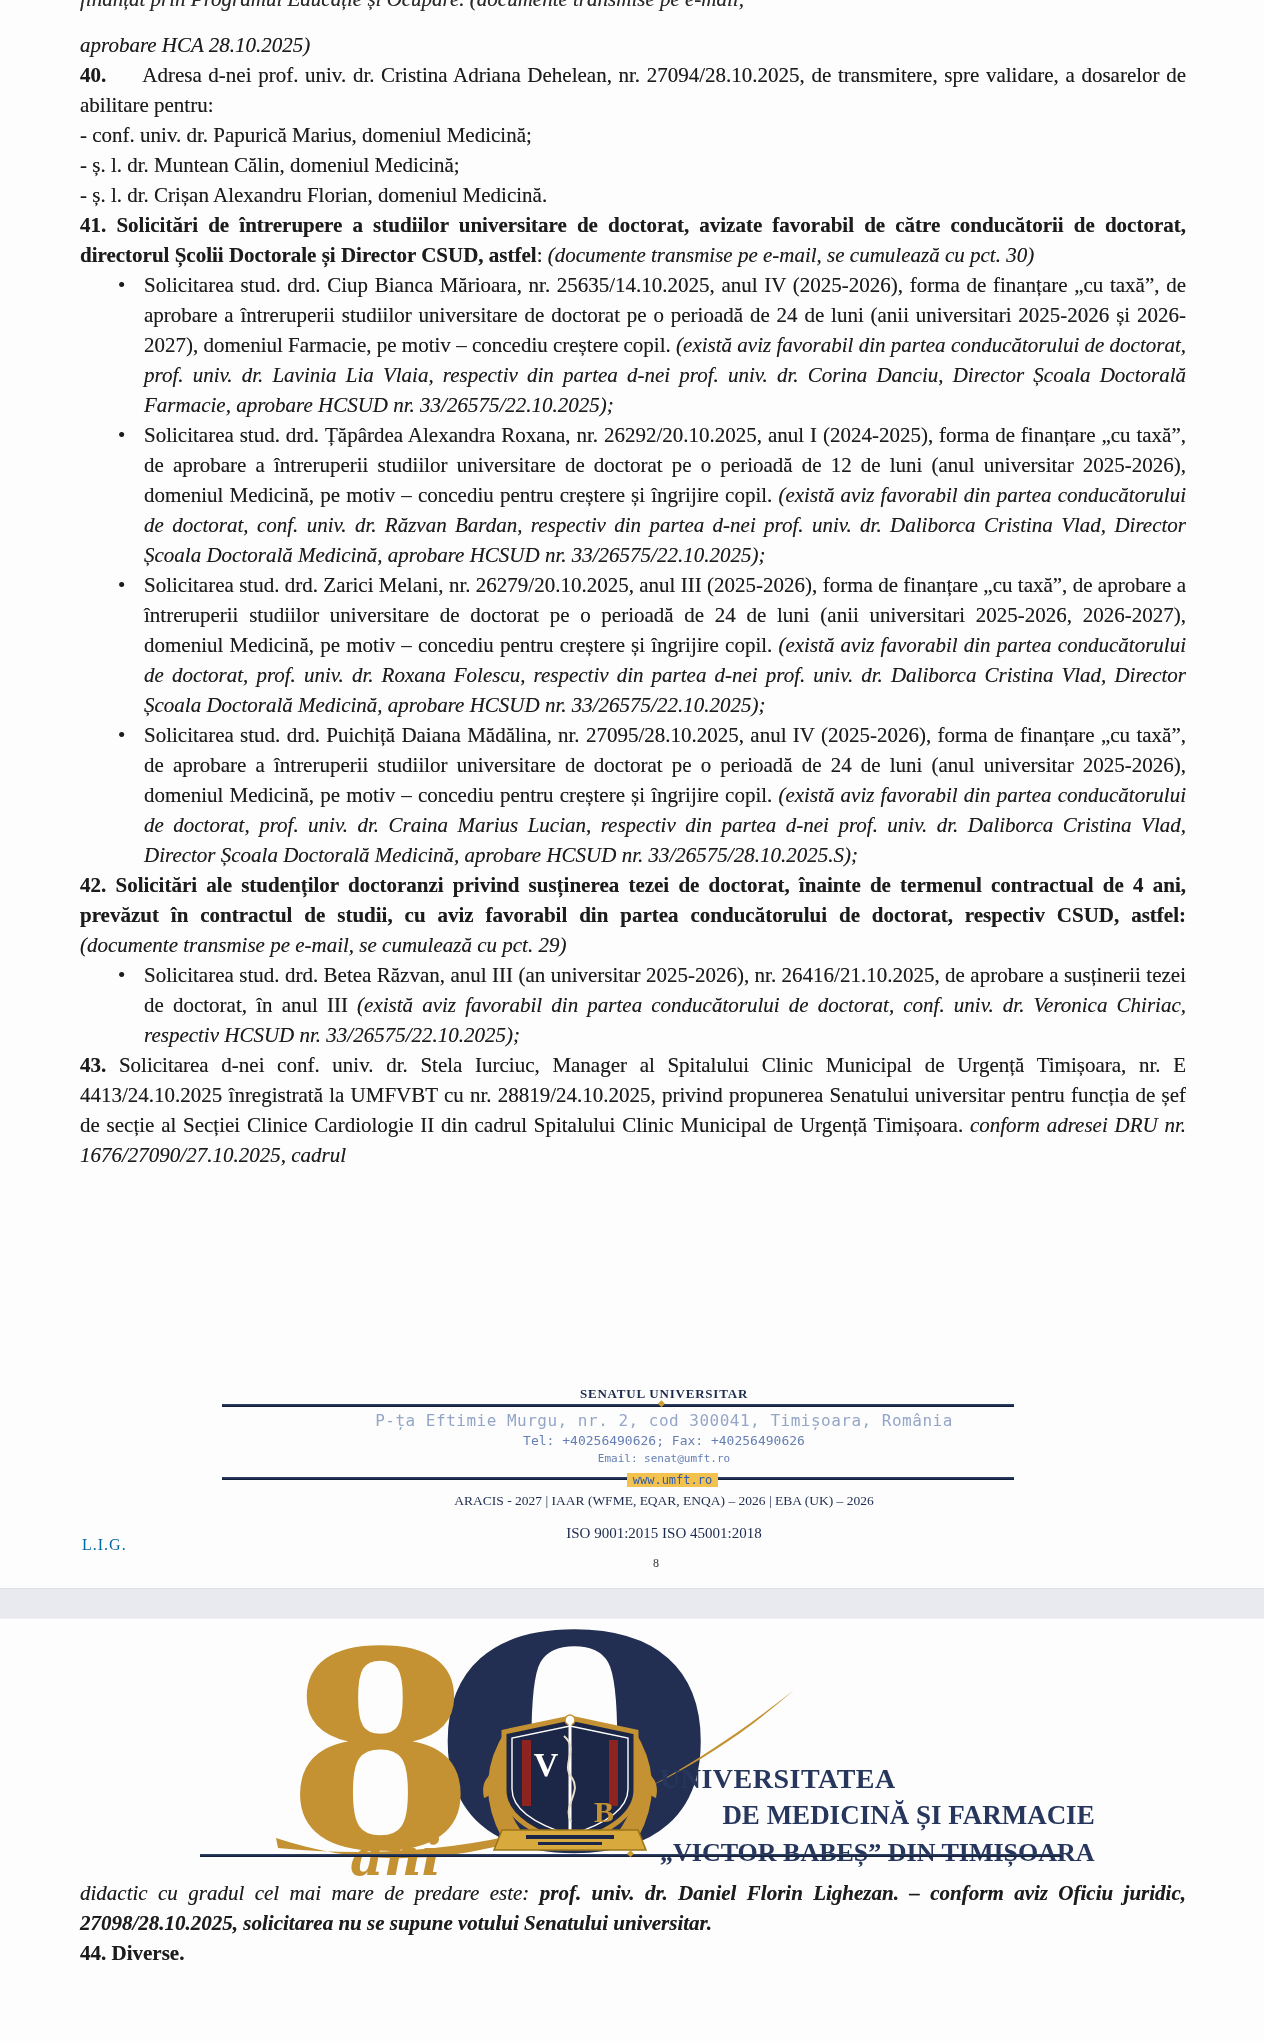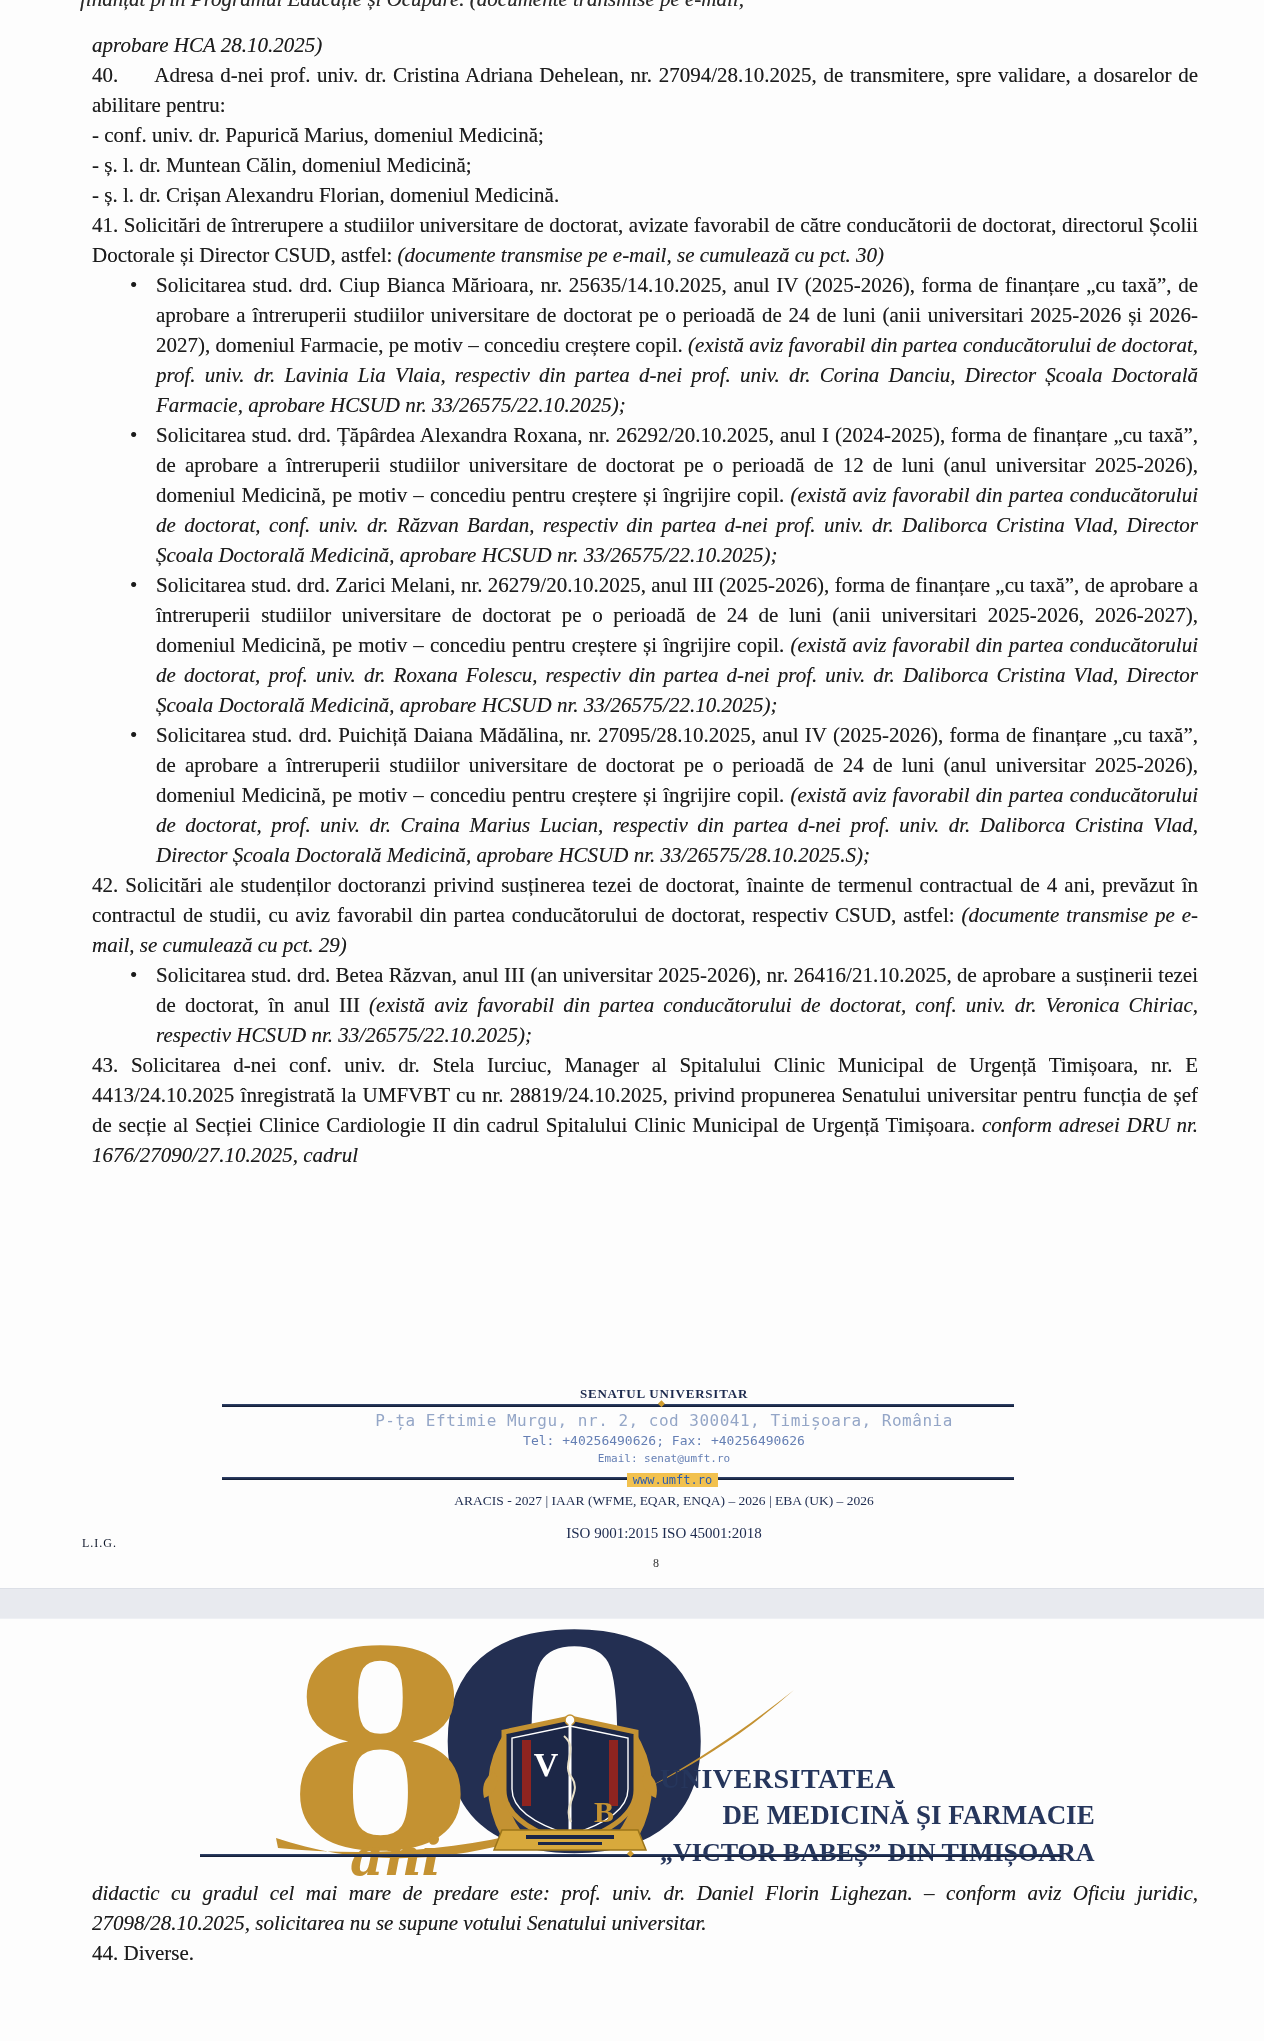--- a/index.html
+++ b/index.html
@@ -1,47 +1,47 @@
 <!DOCTYPE html>
 <html><head>
 <meta charset="utf-8">
 <style>
   html,body{margin:0;padding:0;background:#ffffff;}
   .canvas{position:relative;width:1264px;height:2041px;background:#fdfdfd;overflow:hidden;
           font-family:"Liberation Serif",serif;color:#1c1c1c;}
   
-  .doc{position:absolute;left:92px;width:1106px;font-size:21px;line-height:30px;
+  .doc{position:absolute;left:80px;width:1106px;font-size:21px;line-height:30px;
        text-shadow:0 0 .5px rgba(40,40,40,.55);}
   #doc1{top:30px;}
   #doc2{top:1878px;}
   .clip-line{position:absolute;left:80px;top:-16px;width:1106px;font-size:21px;line-height:30px;
              font-style:italic;color:#2a2a2a;text-shadow:0 0 .5px rgba(40,40,40,.55);}
   .para{text-align:justify;}
-  .para .b{font-weight:normal;}
+  .para .b{font-weight:bold;}
   .para .i{font-style:italic;}
   .para .tab{margin-right:36px;}
   .bullet{position:relative;margin-left:64px;}
   .bullet .marker{position:absolute;left:-26px;top:0;}
   
   .footer{position:absolute;left:222px;top:1386px;width:792px;text-align:center;}
   .f-shift{position:relative;left:46px;}
   .f-title{font-size:13px;font-weight:bold;color:#1c2a4e;letter-spacing:.8px;}
   .f-rule{height:3px;background:linear-gradient(#33466e,#0e1830);margin-top:2px;position:relative;}
   .dia{position:absolute;top:-5px;font-size:9px;color:#cf9c2e;line-height:9px;}
   .dia1{left:calc(50% + 40px);}
   .f-addr{font-family:"DejaVu Sans Mono",monospace;font-size:16px;color:#94a6c7;margin-top:4px;letter-spacing:.5px;}
   .f-tel{font-family:"DejaVu Sans Mono",monospace;font-size:13px;color:#657fb4;margin-top:3px;}
   .f-mail{font-family:"DejaVu Sans Mono",monospace;font-size:11px;color:#657fb4;margin-top:4px;}
   .f-site{position:relative;height:17px;margin-top:5px;}
   .f-rule2{position:absolute;left:0;right:0;top:7px;height:3px;background:linear-gradient(#33466e,#0e1830);}
   .f-link{position:relative;left:46px;display:inline-block;background:#f2c14e;color:#2b5cb0;
           font-family:"DejaVu Sans Mono",monospace;font-size:12px;line-height:14px;padding:0 6px;z-index:2;margin-left:17px;}
   .f-accr{font-size:13.5px;color:#1c2a4e;margin-top:6px;}
   .f-iso{font-size:15px;color:#1c2a4e;margin-top:16px;}
-  .initials{position:absolute;left:82px;top:1536px;font-size:12px;color:#0f172a;letter-spacing:1px;}
+  .initials{position:absolute;left:82px;top:1536px;font-size:16px;color:#0369a1;letter-spacing:1px;}
   .pagenum{position:absolute;left:0;top:1556px;width:1264px;text-align:center;padding-left:48px;
            box-sizing:border-box;font-size:12px;color:#333;}
   
   .separator{position:absolute;left:0;top:1588px;width:1264px;height:29px;background:#e8eaef;
              border-top:1px solid #dcdfe6;border-bottom:1px solid #eef0f4;}
   
   .num8{position:absolute;left:286px;top:1652px;font-family:"DejaVu Serif",serif;font-weight:bold;
         font-size:272px;line-height:200px;color:#c49232;z-index:2;}
   .num0{position:absolute;left:428px;top:1638px;font-family:"DejaVu Serif",serif;font-weight:bold;
         font-size:296px;line-height:214px;color:#232f52;transform:scaleX(1.42);transform-origin:0 0;z-index:1;}

